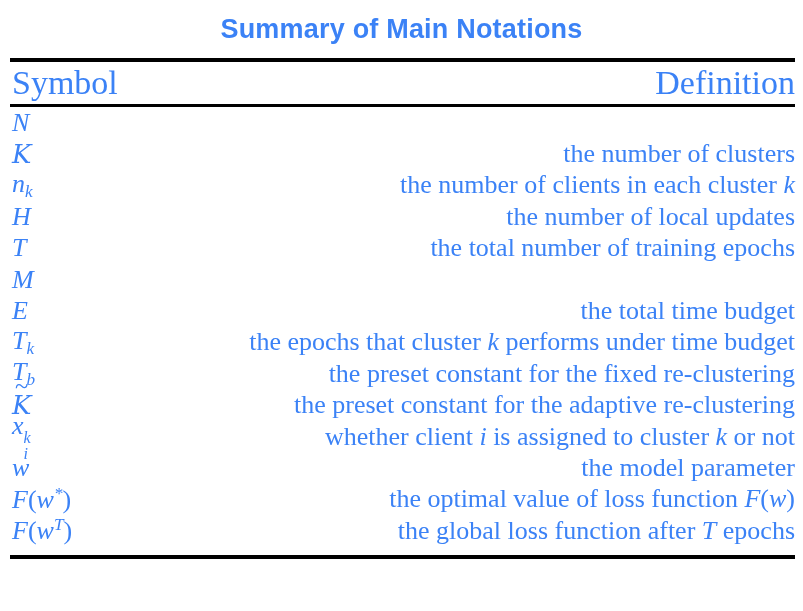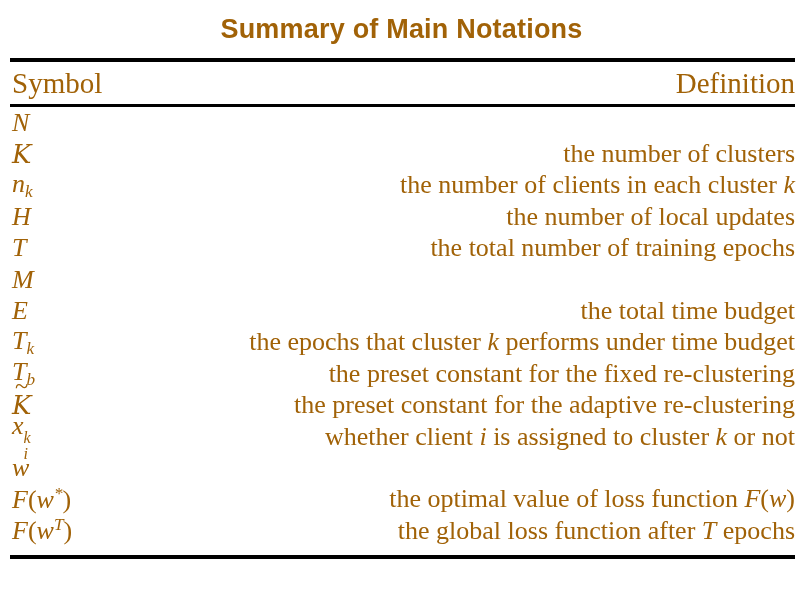--- a/index.html
+++ b/index.html
@@ -5,21 +5,21 @@
   html, body {
     margin: 0;
     padding: 0;
     background: #ffffff;
   }
   .page {
     position: relative;
     width: 803px;
     height: 611px;
     background: #ffffff;
-    color: #a16207;
+    color: #3b82f6;
     font-family: "Liberation Serif", serif;
     overflow: hidden;
   }
   .title-block {
     height: 58px;
     display: flex;
     align-items: center;
     justify-content: center;
   }
   .page-title {
@@ -36,21 +36,21 @@
     margin-right: 8px;
   }
   .rule.thick { height: 4px; }
   .rule.bottom { margin-top: 9px; }
   .header-row {
     height: 42px;
     display: flex;
     align-items: center;
     margin-left: 10px;
     margin-right: 8px;
-    font-size: 29px;
+    font-size: 34px;
   }
   .row {
     height: 31.4px;
     display: flex;
     align-items: center;
     margin-left: 10px;
     margin-right: 8px;
     font-size: 26px;
   }
   .sym-cell {
@@ -177,20 +177,21 @@
   <div class="row">
     <div class="sym-cell"><span class="seg-italic">x</span><span class="supsub">
             <span>k</span>
             <span>i</span>
           </span></div>
     <div class="def-cell"><span class="seg-normal">whether client </span><span class="seg-italic">i</span><span class="seg-normal"> is assigned to cluster </span><span class="seg-italic">k</span><span class="seg-normal"> or not</span></div>
   </div>
 
   <div class="row">
     <div class="sym-cell"><span class="seg-italic">w</span></div>
+    <div class="def-cell"><span class="seg-normal">the model parameter</span></div>
   </div>
 
   <div class="row">
     <div class="sym-cell"><span class="seg-italic">F</span><span class="seg-normal">(</span><span class="seg-italic">w</span><span class="seg-sup">*</span><span class="seg-normal">)</span></div>
     <div class="def-cell"><span class="seg-normal">the optimal value of loss function </span><span class="seg-italic">F</span><span class="seg-normal">(</span><span class="seg-italic">w</span><span class="seg-normal">)</span></div>
   </div>
 
   <div class="row">
     <div class="sym-cell"><span class="seg-italic">F</span><span class="seg-normal">(</span><span class="seg-italic">w</span><span class="seg-sup">T</span><span class="seg-normal">)</span></div>
     <div class="def-cell"><span class="seg-normal">the global loss function after </span><span class="seg-italic">T</span><span class="seg-normal"> epochs</span></div>

